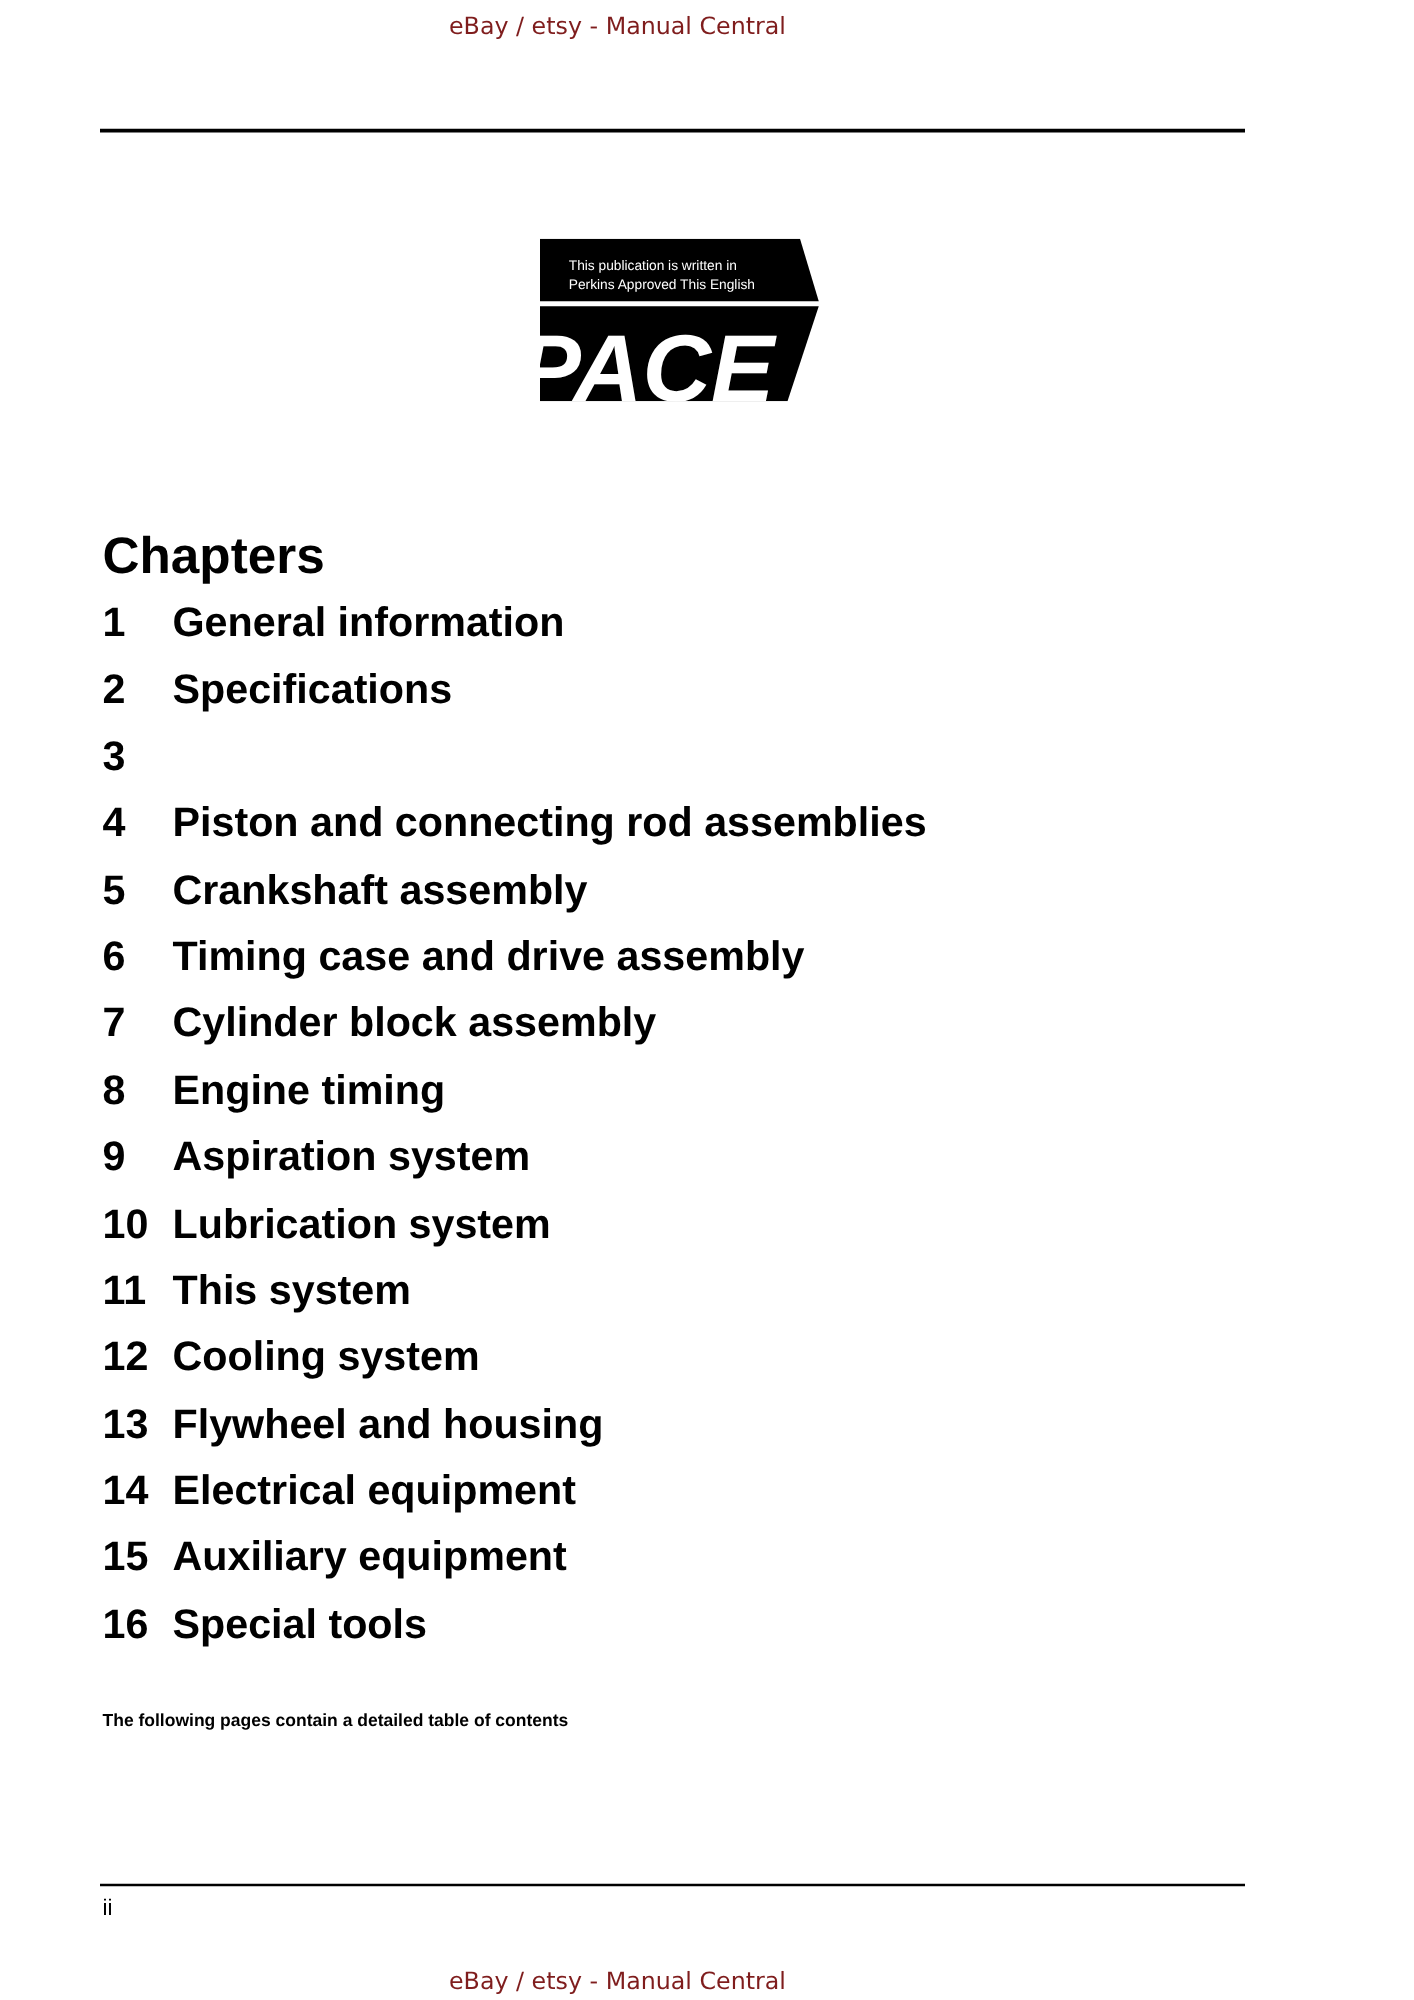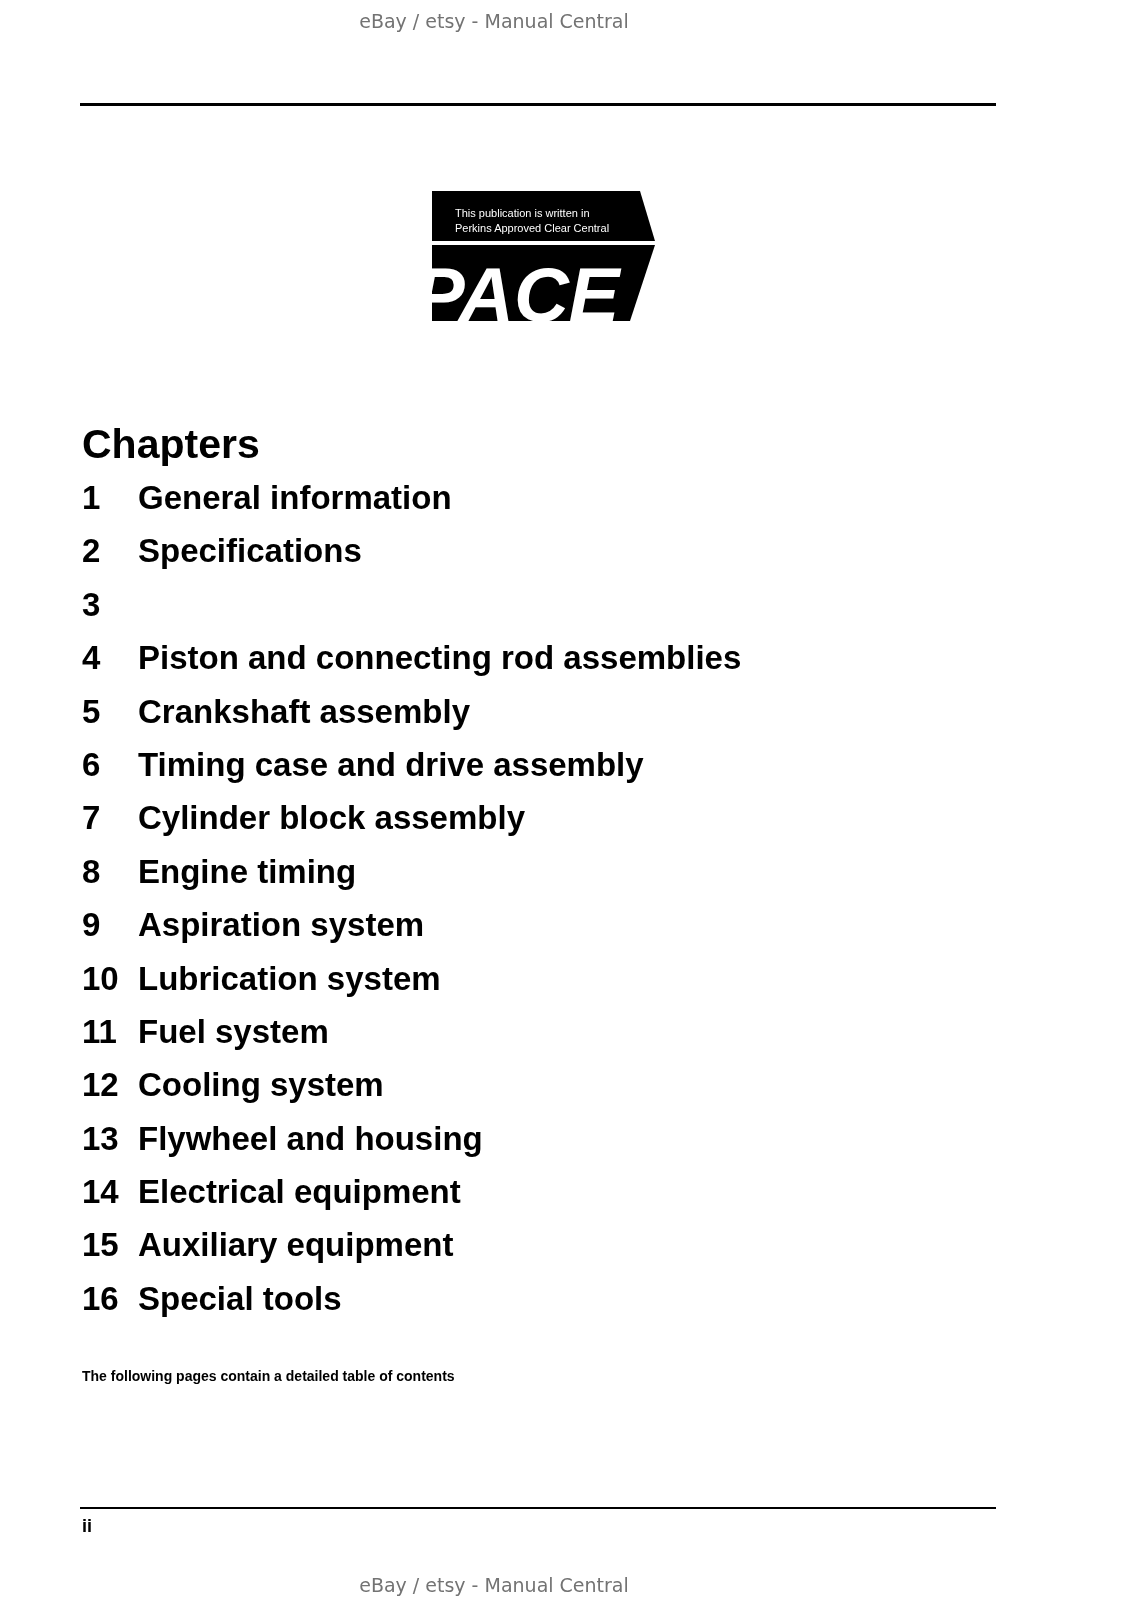--- a/index.html
+++ b/index.html
@@ -1,47 +1,47 @@
 <!DOCTYPE html>
 <html><head>
 <meta charset="utf-8">
 <style>
   html, body { margin: 0; padding: 0; background: #ffffff; }
   body { width: 1131px; height: 1600px; position: relative; overflow: hidden; color: #000; font-family: "Liberation Sans", sans-serif; }
-  .watermark { position: absolute; left: 0; width: 988px; text-align: center; font-family: "DejaVu Sans", sans-serif; font-size: 19px; color: #737373; }
+  .watermark { position: absolute; left: 0; width: 988px; text-align: center; font-family: "DejaVu Sans", sans-serif; font-size: 19px; color: #7f1d1d; }
   .wm-top { top: 10px; }
   .wm-bottom { top: 1574px; }
   .rule { position: absolute; left: 80px; width: 916px; background: #000; }
   .rule-top { top: 103px; height: 3px; }
   .rule-bottom { top: 1507px; height: 2px; }
   .logo { position: absolute; left: 420px; top: 191px; width: 250px; height: 130px; }
   .logo-text { position: absolute; left: 455px; top: 206px; font-size: 11px; line-height: 15px; color: #fff; font-family: "Liberation Sans", sans-serif; }
   .toc { position: absolute; left: 82px; top: 418px; }
   .toc-heading { font-weight: bold; font-size: 41px; line-height: 53px; height: 53px; }
   .toc-row { display: flex; font-weight: bold; font-size: 33px; height: 53.4px; line-height: 53.4px; }
   .toc-num { width: 56px; }
   .note { position: absolute; left: 82px; top: 1368px; font-weight: bold; font-size: 14px; }
-  .page-num { position: absolute; left: 82px; top: 1516px; font-weight: bold; font-size: 18px; }
+  .page-num { position: absolute; left: 82px; top: 1516px; font-weight: normal; font-size: 18px; }
 </style>
 </head>
 <body>
 
 <div class="watermark wm-top">eBay / etsy - Manual Central</div>
 <div class="rule rule-top"></div>
 
 <svg class="logo" viewBox="0 0 250 130">
   <polygon points="12,0 220,0 235,50 12,50" fill="#000"></polygon>
   <polygon points="12,54 235,54 210,130 12,130" fill="#000"></polygon>
   <g fill="#fff" font-family="Liberation Sans, sans-serif" font-weight="bold" font-style="italic" font-size="76">
     <text x="-6" y="130">PACE</text>
   </g>
 </svg>
 <div class="logo-text">
   <div>This publication is written in</div>
-  <div>Perkins Approved Clear Central</div>
+  <div>Perkins Approved This English</div>
 </div>
 
 <div class="toc">
   <div class="toc-heading">Chapters</div>
   <div class="toc-row">
       <span class="toc-num">1</span>
       <span>General information</span>
     </div>
   <div class="toc-row">
       <span class="toc-num">2</span>
@@ -73,21 +73,21 @@
   <div class="toc-row">
       <span class="toc-num">9</span>
       <span>Aspiration system</span>
     </div>
   <div class="toc-row">
       <span class="toc-num">10</span>
       <span>Lubrication system</span>
     </div>
   <div class="toc-row">
       <span class="toc-num">11</span>
-      <span>Fuel system</span>
+      <span>This system</span>
     </div>
   <div class="toc-row">
       <span class="toc-num">12</span>
       <span>Cooling system</span>
     </div>
   <div class="toc-row">
       <span class="toc-num">13</span>
       <span>Flywheel and housing</span>
     </div>
   <div class="toc-row">

